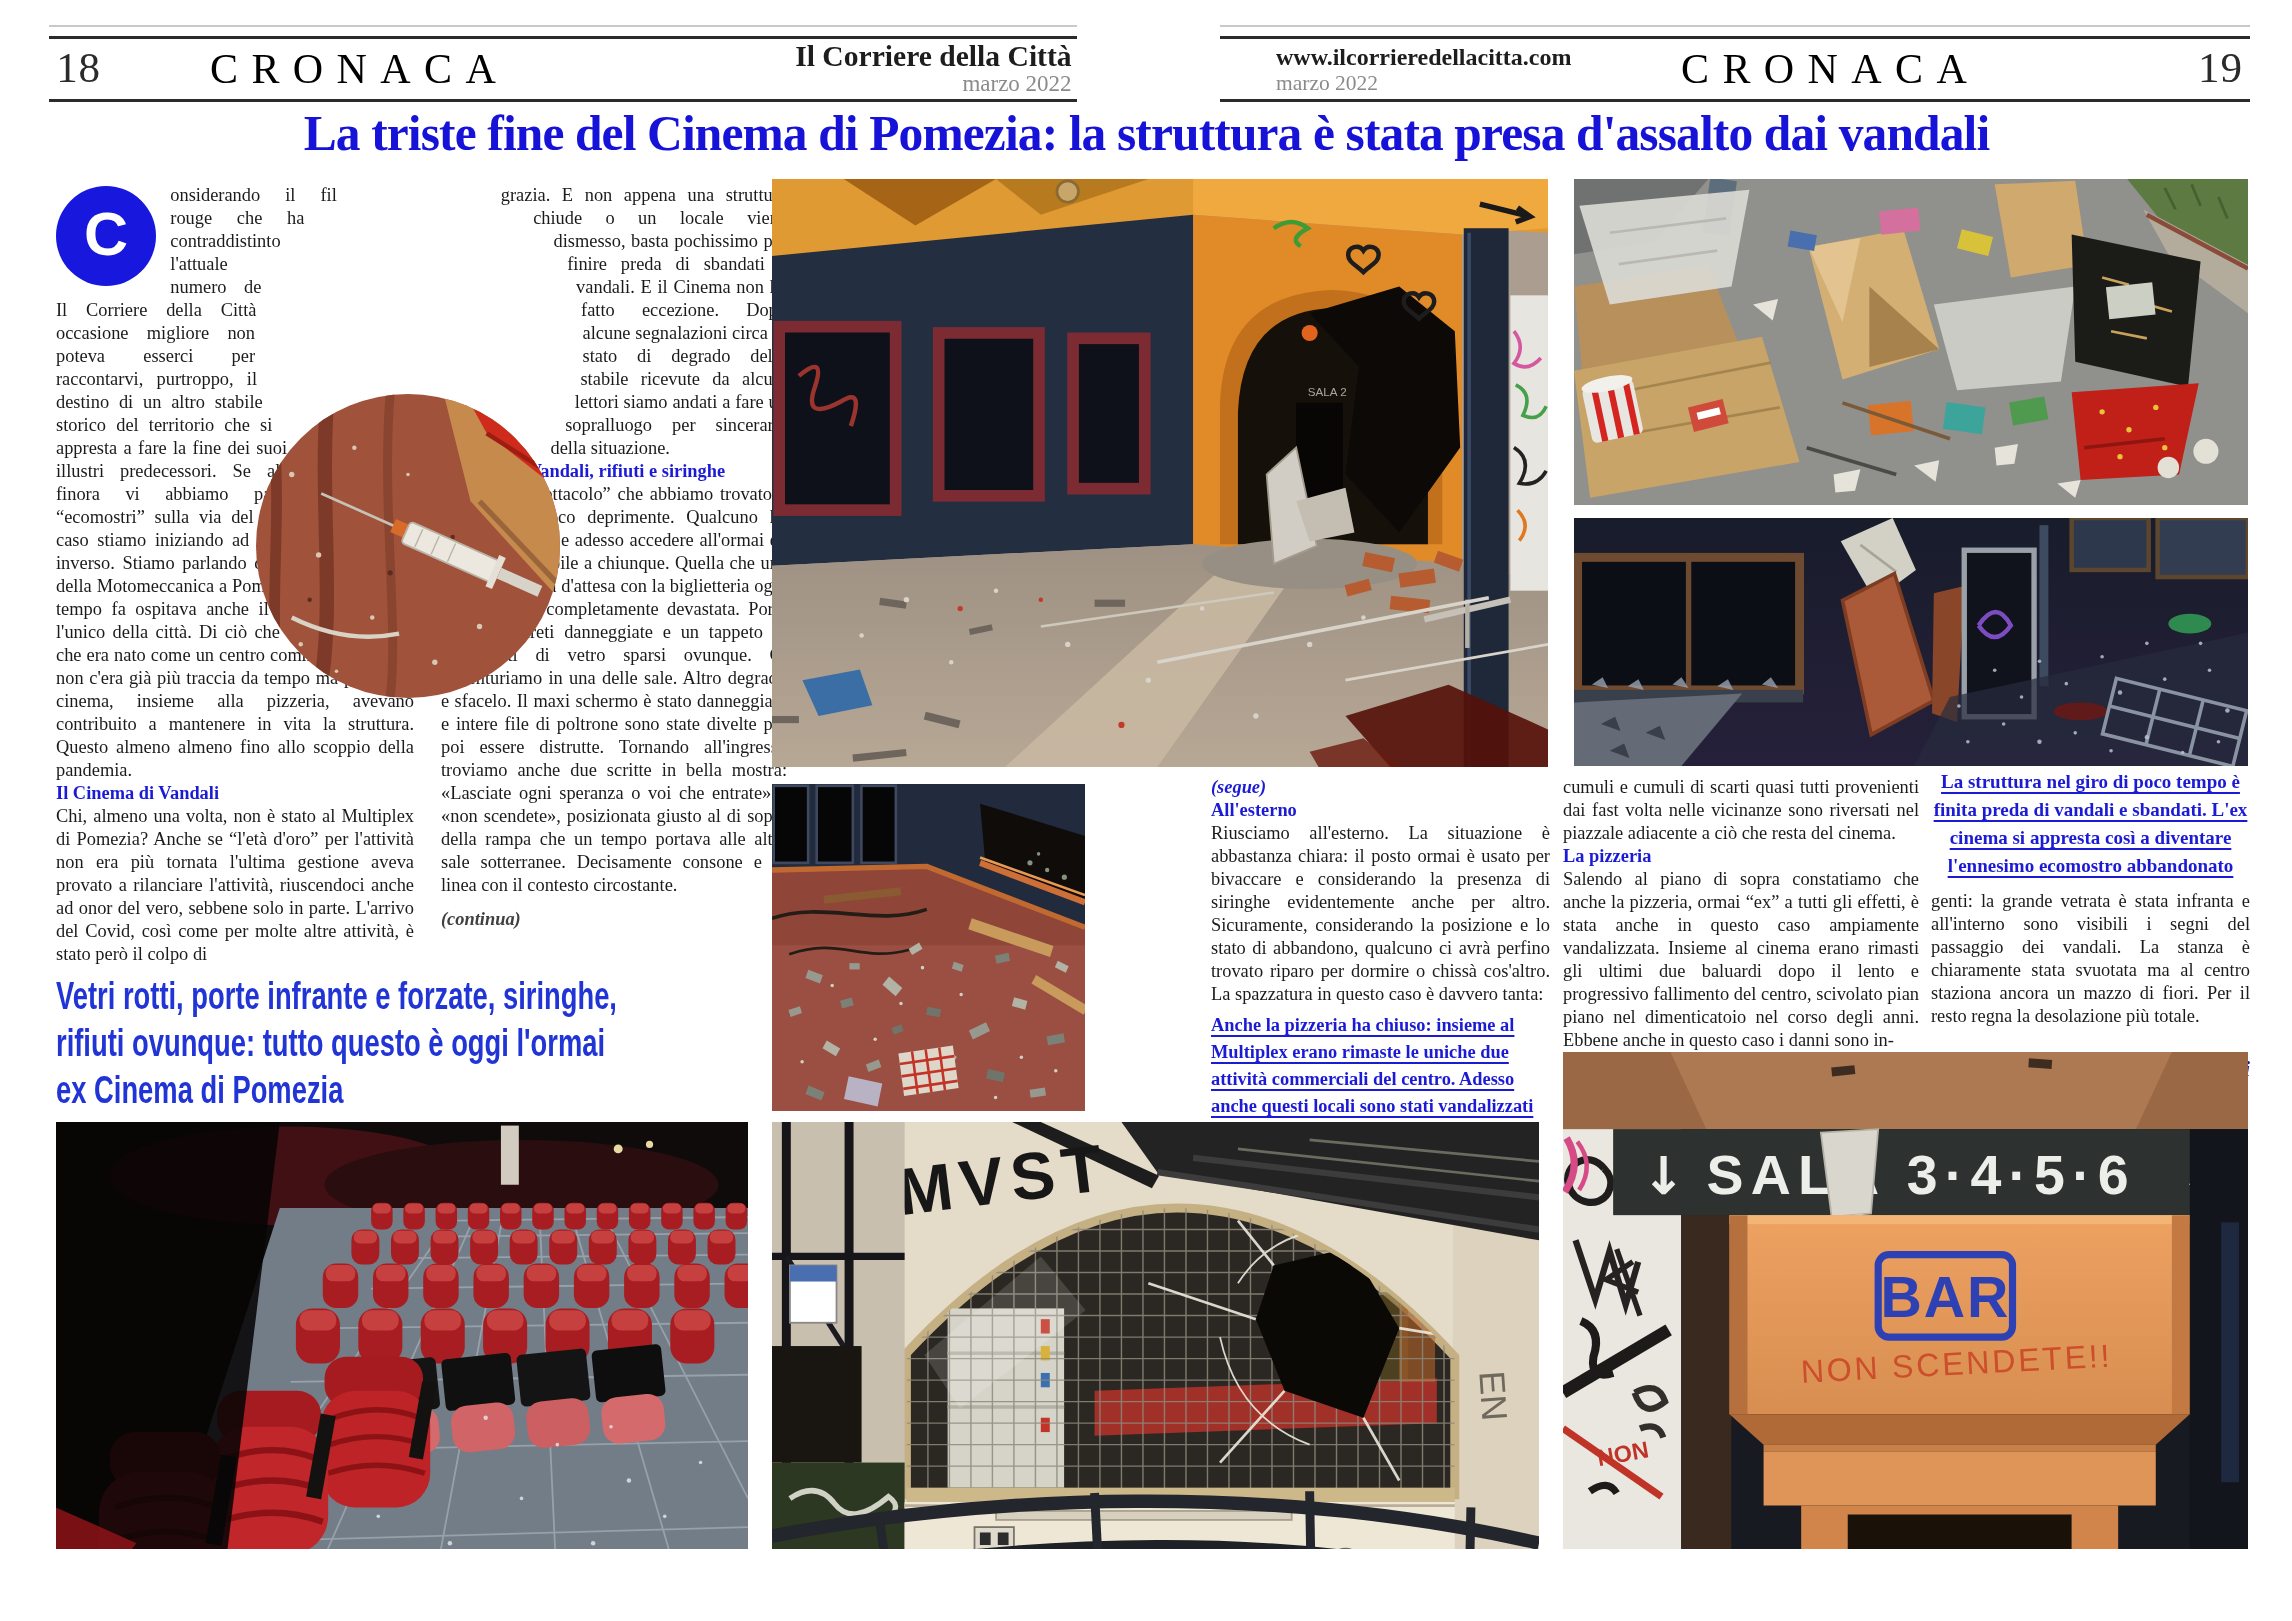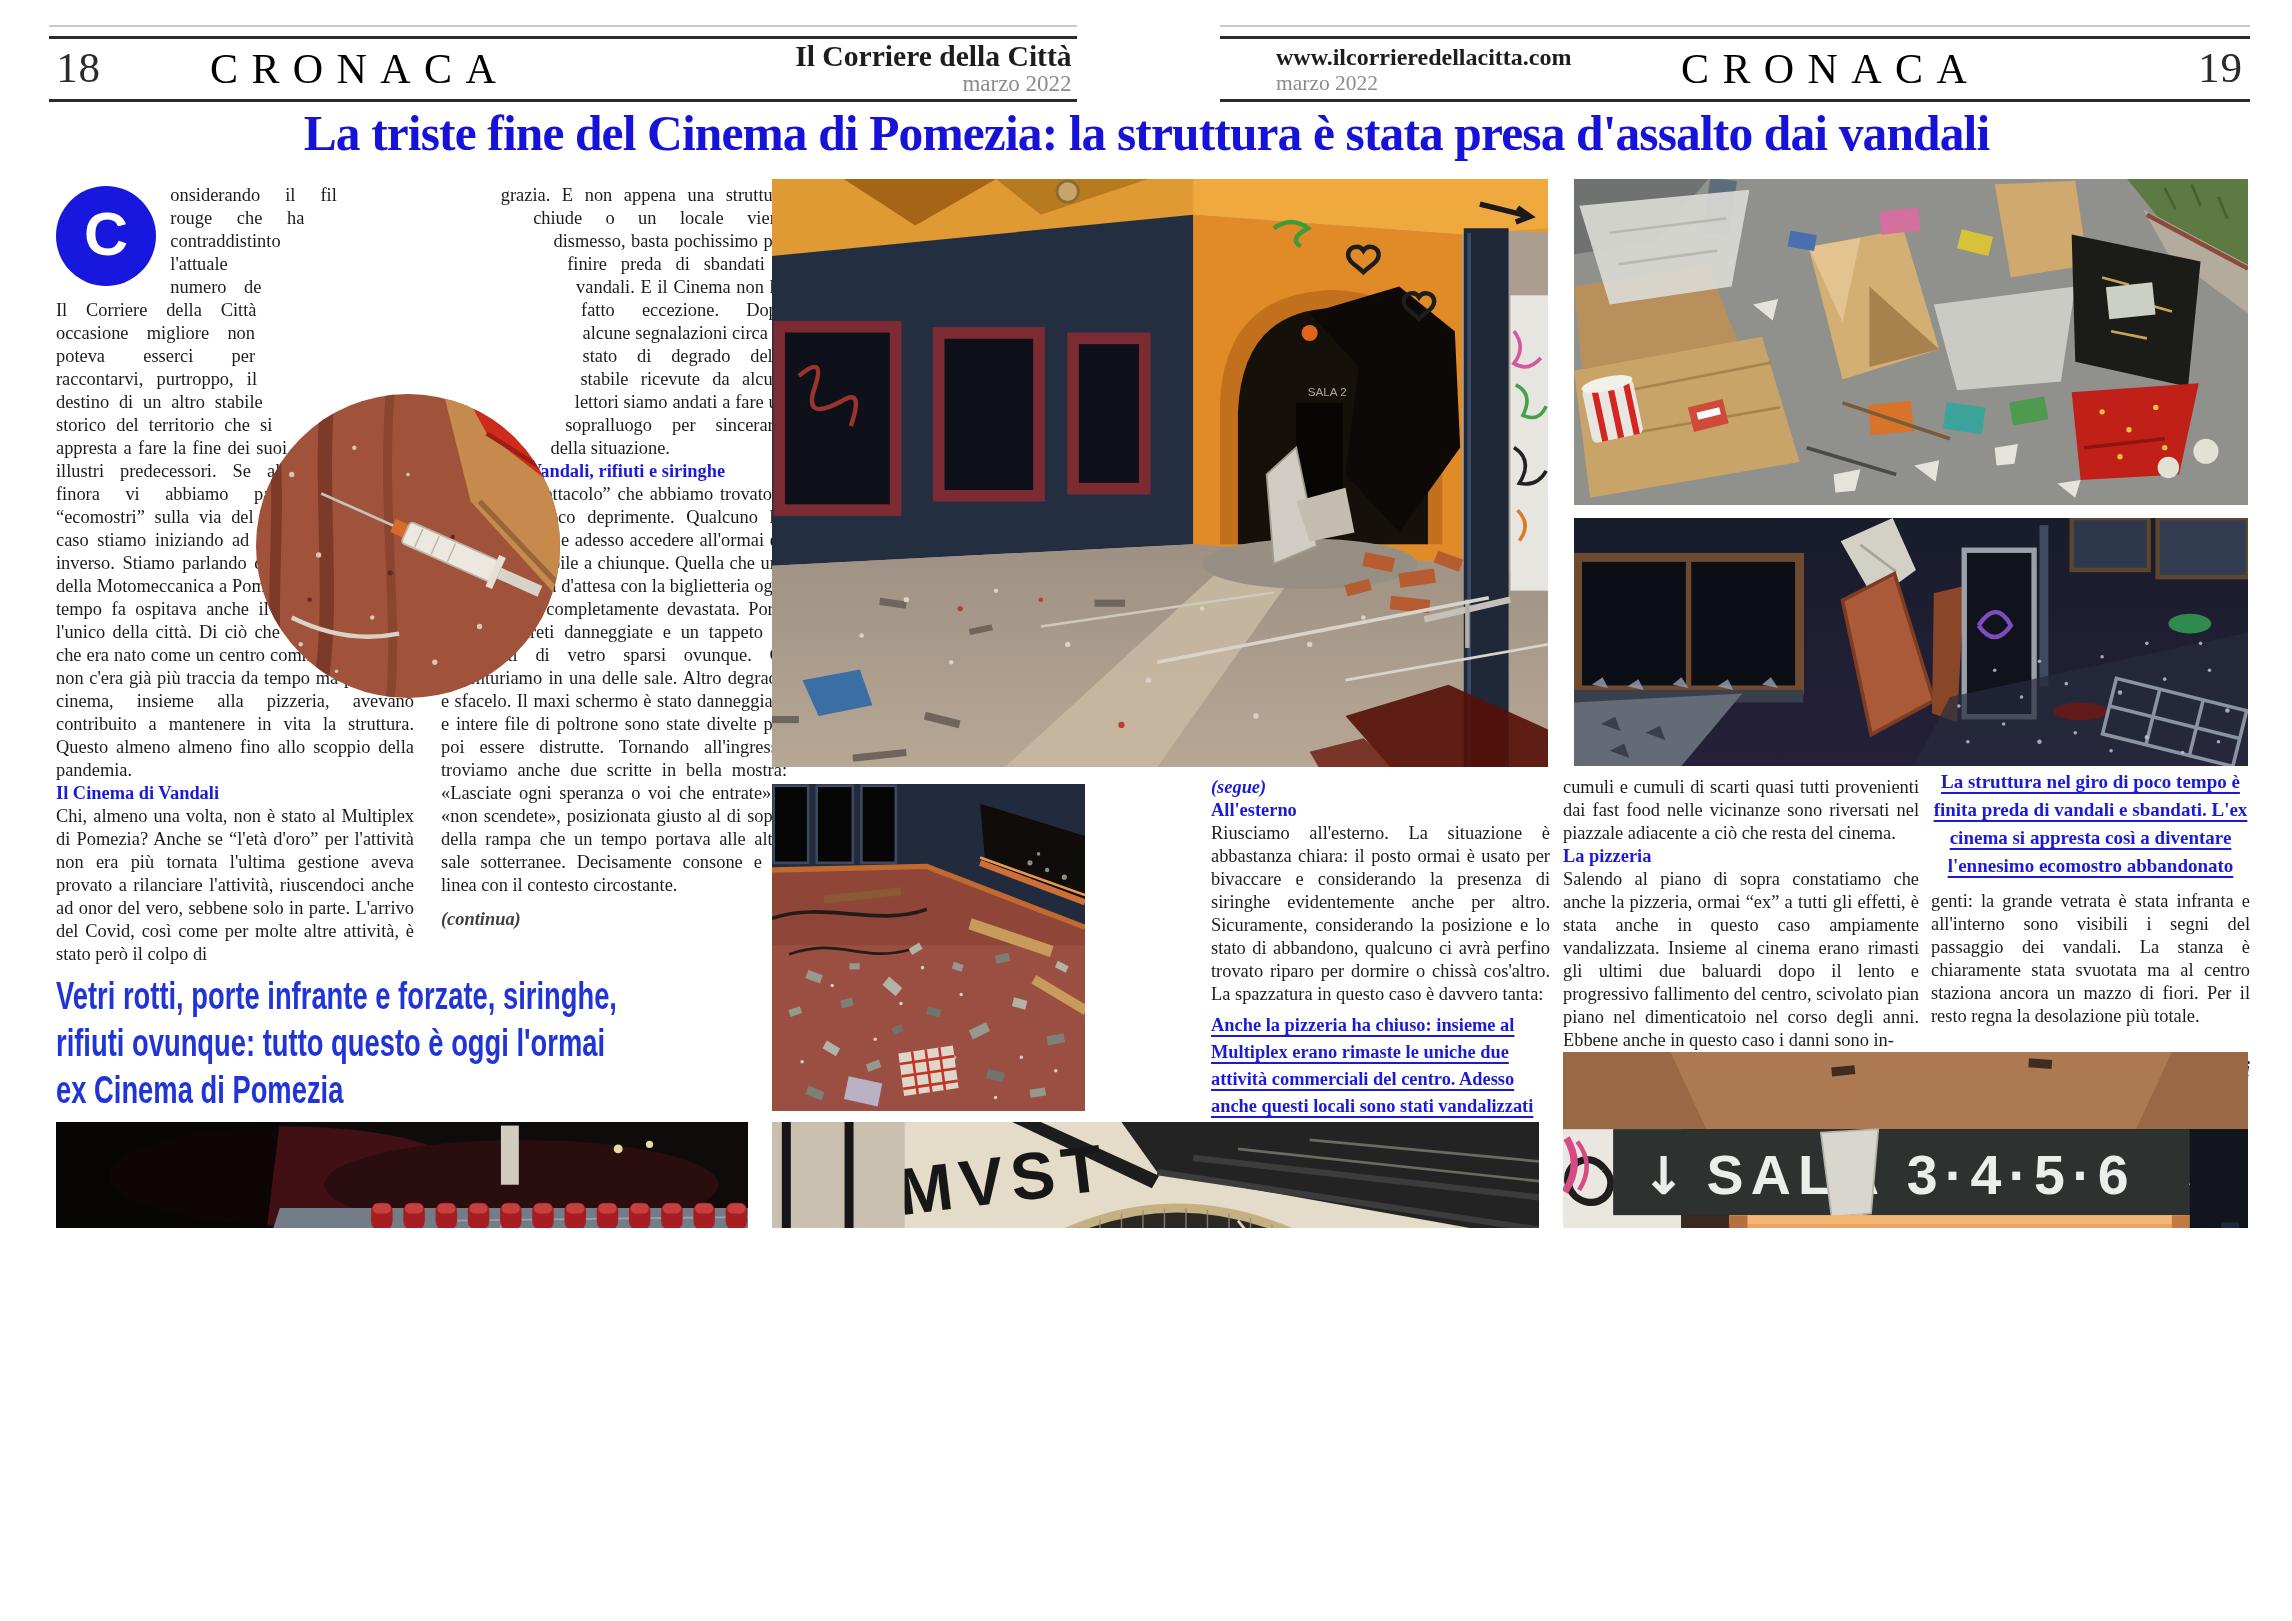--- a/index.html
+++ b/index.html
@@ -1,16 +1,16 @@
 <!DOCTYPE html>
 <html lang="it" style="font-size:14.3px"><head>
 <meta charset="utf-8">
 <style>
   html,body{margin:0;padding:0;background:#ffffff;}
-  #canvas{position:relative;width:2293px;height:1228px;background:#ffffff;overflow:hidden;
+  #canvas{position:relative;width:2293px;height:1549px;background:#ffffff;overflow:hidden;
           font-family:"Liberation Serif", serif;color:#1b1b1b;}
   
   .hdr{position:absolute;height:79px;}
   .rule-thin{position:absolute;left:0;right:0;top:1.8px;height:1.8px;background:#c9c9c9;}
   .rule-dark{position:absolute;left:0;right:0;top:13.4px;height:2.7px;background:#2b2b2b;}
   .rule-bot{position:absolute;left:0;right:0;bottom:0;height:2.7px;background:#2b2b2b;}
   .pagenum{position:absolute;top:19.7px;font-size:43px;color:#2b2b2b;letter-spacing:0.9px;}
   .section{position:absolute;top:21.5px;font-size:42px;letter-spacing:13.4px;color:#000000;font-weight:400;}
   .masthead{position:absolute;right:5.4px;top:18px;text-align:right;line-height:1.06;}
   .masthead .mh-title{font-size:29.6px;font-weight:bold;color:#1d1d1d;}
@@ -442,21 +442,21 @@
           <circle cx="730" cy="215" r="2.5"></circle>
         <circle cx="590" cy="155" r="2"></circle>
           <circle cx="640" cy="140" r="2"></circle>
           <circle cx="700" cy="140" r="2"></circle>
           <circle cx="520" cy="160" r="2"></circle>
       </g>
     </svg>
   </div>
 
   <div class="col" style="left:1563px;top:776px;width:356px;">
-    <p><span>cumuli e cumuli di scarti quasi tutti provenienti dai fast food nelle vicinanze sono riversati nel piazzale adiacente a ciò che resta del cinema.</span>
+    <p><span>cumuli e cumuli di scarti quasi tutti provenienti dai fast volta nelle vicinanze sono riversati nel piazzale adiacente a ciò che resta del cinema.</span>
     <span class="bluehead">La pizzeria</span>
     <span>Salendo al piano di sopra constatiamo che anche la pizzeria, ormai “ex” a tutti gli effetti, è stata anche in questo caso ampiamente vandalizzata. Insieme al cinema erano rimasti gli ultimi due baluardi dopo il lento e progressivo fallimento del centro, scivolato pian piano nel dimenticatoio nel corso degli anni. Ebbene anche in questo caso i danni sono in-</span></p>
   </div>
 
   <div class="col" style="left:1931px;top:768px;width:319px;">
     <p>
         <span class="uquote pq3">La struttura nel giro di poco tempo è finita preda di vandali e sbandati. L'ex cinema si appresta così a diventare l'ennesimo ecomostro abbandonato</span>
     <span style="display:block;margin-top:10px;">genti: la grande vetrata è stata infranta e all'interno sono visibili i segni del passaggio dei vandali. La stanza è chiaramente stata svuotata ma al centro staziona ancora un mazzo di fiori. Per il resto regna la desolazione più totale.</span>
     <span class="byline">Luca Mugnaioli</span>
       </p>

